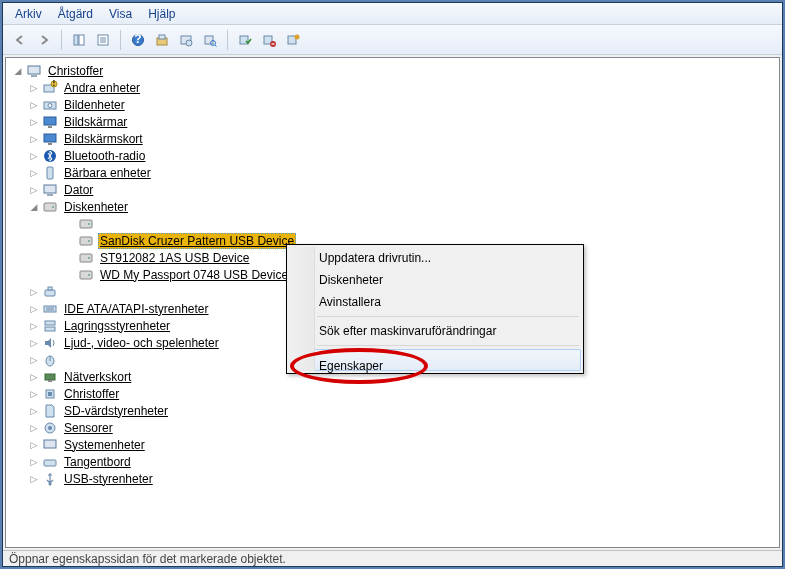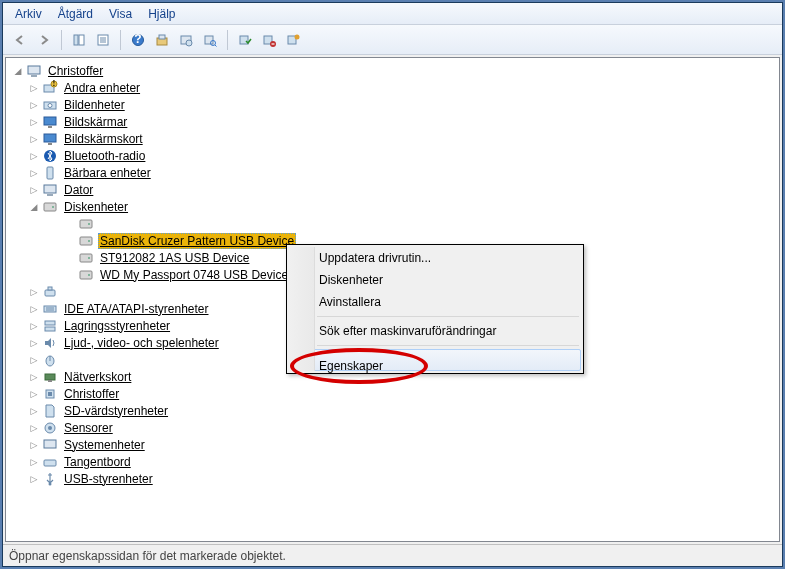--- a/index.html
+++ b/index.html
@@ -28,21 +28,21 @@
 .tree-label.selected { background: #eab308; border: 1px dotted #5a9bd4; padding: 0 1px; }
 .lvl0 { padding-left: 4px; }
 .lvl1 { padding-left: 20px; }
 .lvl2 { padding-left: 56px; }
 .context-menu { position: absolute; left: 280px; top: 186px; width: 298px; background: #f0f0f0; border: 1px solid #000000; box-shadow: 2px 2px 4px rgba(0,0,0,0.25); padding: 2px; z-index: 10; }
 .ctx-item { height: 22px; display: flex; align-items: center; padding: 0 30px 0 30px; cursor: default; }
 .ctx-item:hover, .ctx-item.highlight { background: linear-gradient(to bottom, #f2f6fb, #e3ecf7); border: 1px solid #aecff7; border-radius: 2px; padding: 12px 29px 0 29px; }
 .ctx-sep { height: 1px; background: #d7d7d7; margin: 3px 2px 3px 28px; }
 .ctx-icon-col { position: absolute; left: 2px; top: 2px; bottom: 2px; width: 26px; background: linear-gradient(to right, #f0f0f0, #e9e9e9); border-right: 1px solid #dcdcdc; }
 .highlight-ring { position: absolute; left: 284px; top: 290px; width: 138px; height: 36px; border: 4px solid #d40000; border-radius: 50%; z-index: 20; pointer-events: none; }
-.statusbar { height: 22px; background: #f0f0f0; border-top: 1px solid #c0c0c0; display: flex; align-items: center; padding: 0 6px; color: #444; }
+.statusbar { height: 16px; background: #f0f0f0; border-top: 1px solid #c0c0c0; display: flex; align-items: center; padding: 0 6px; color: #444; }
 svg { display: block; }
 </style>
 </head>
 <body>
 
 <div class="window">
 
 
   <div class="menubar">
     <span class="menu-item">Arkiv</span>

